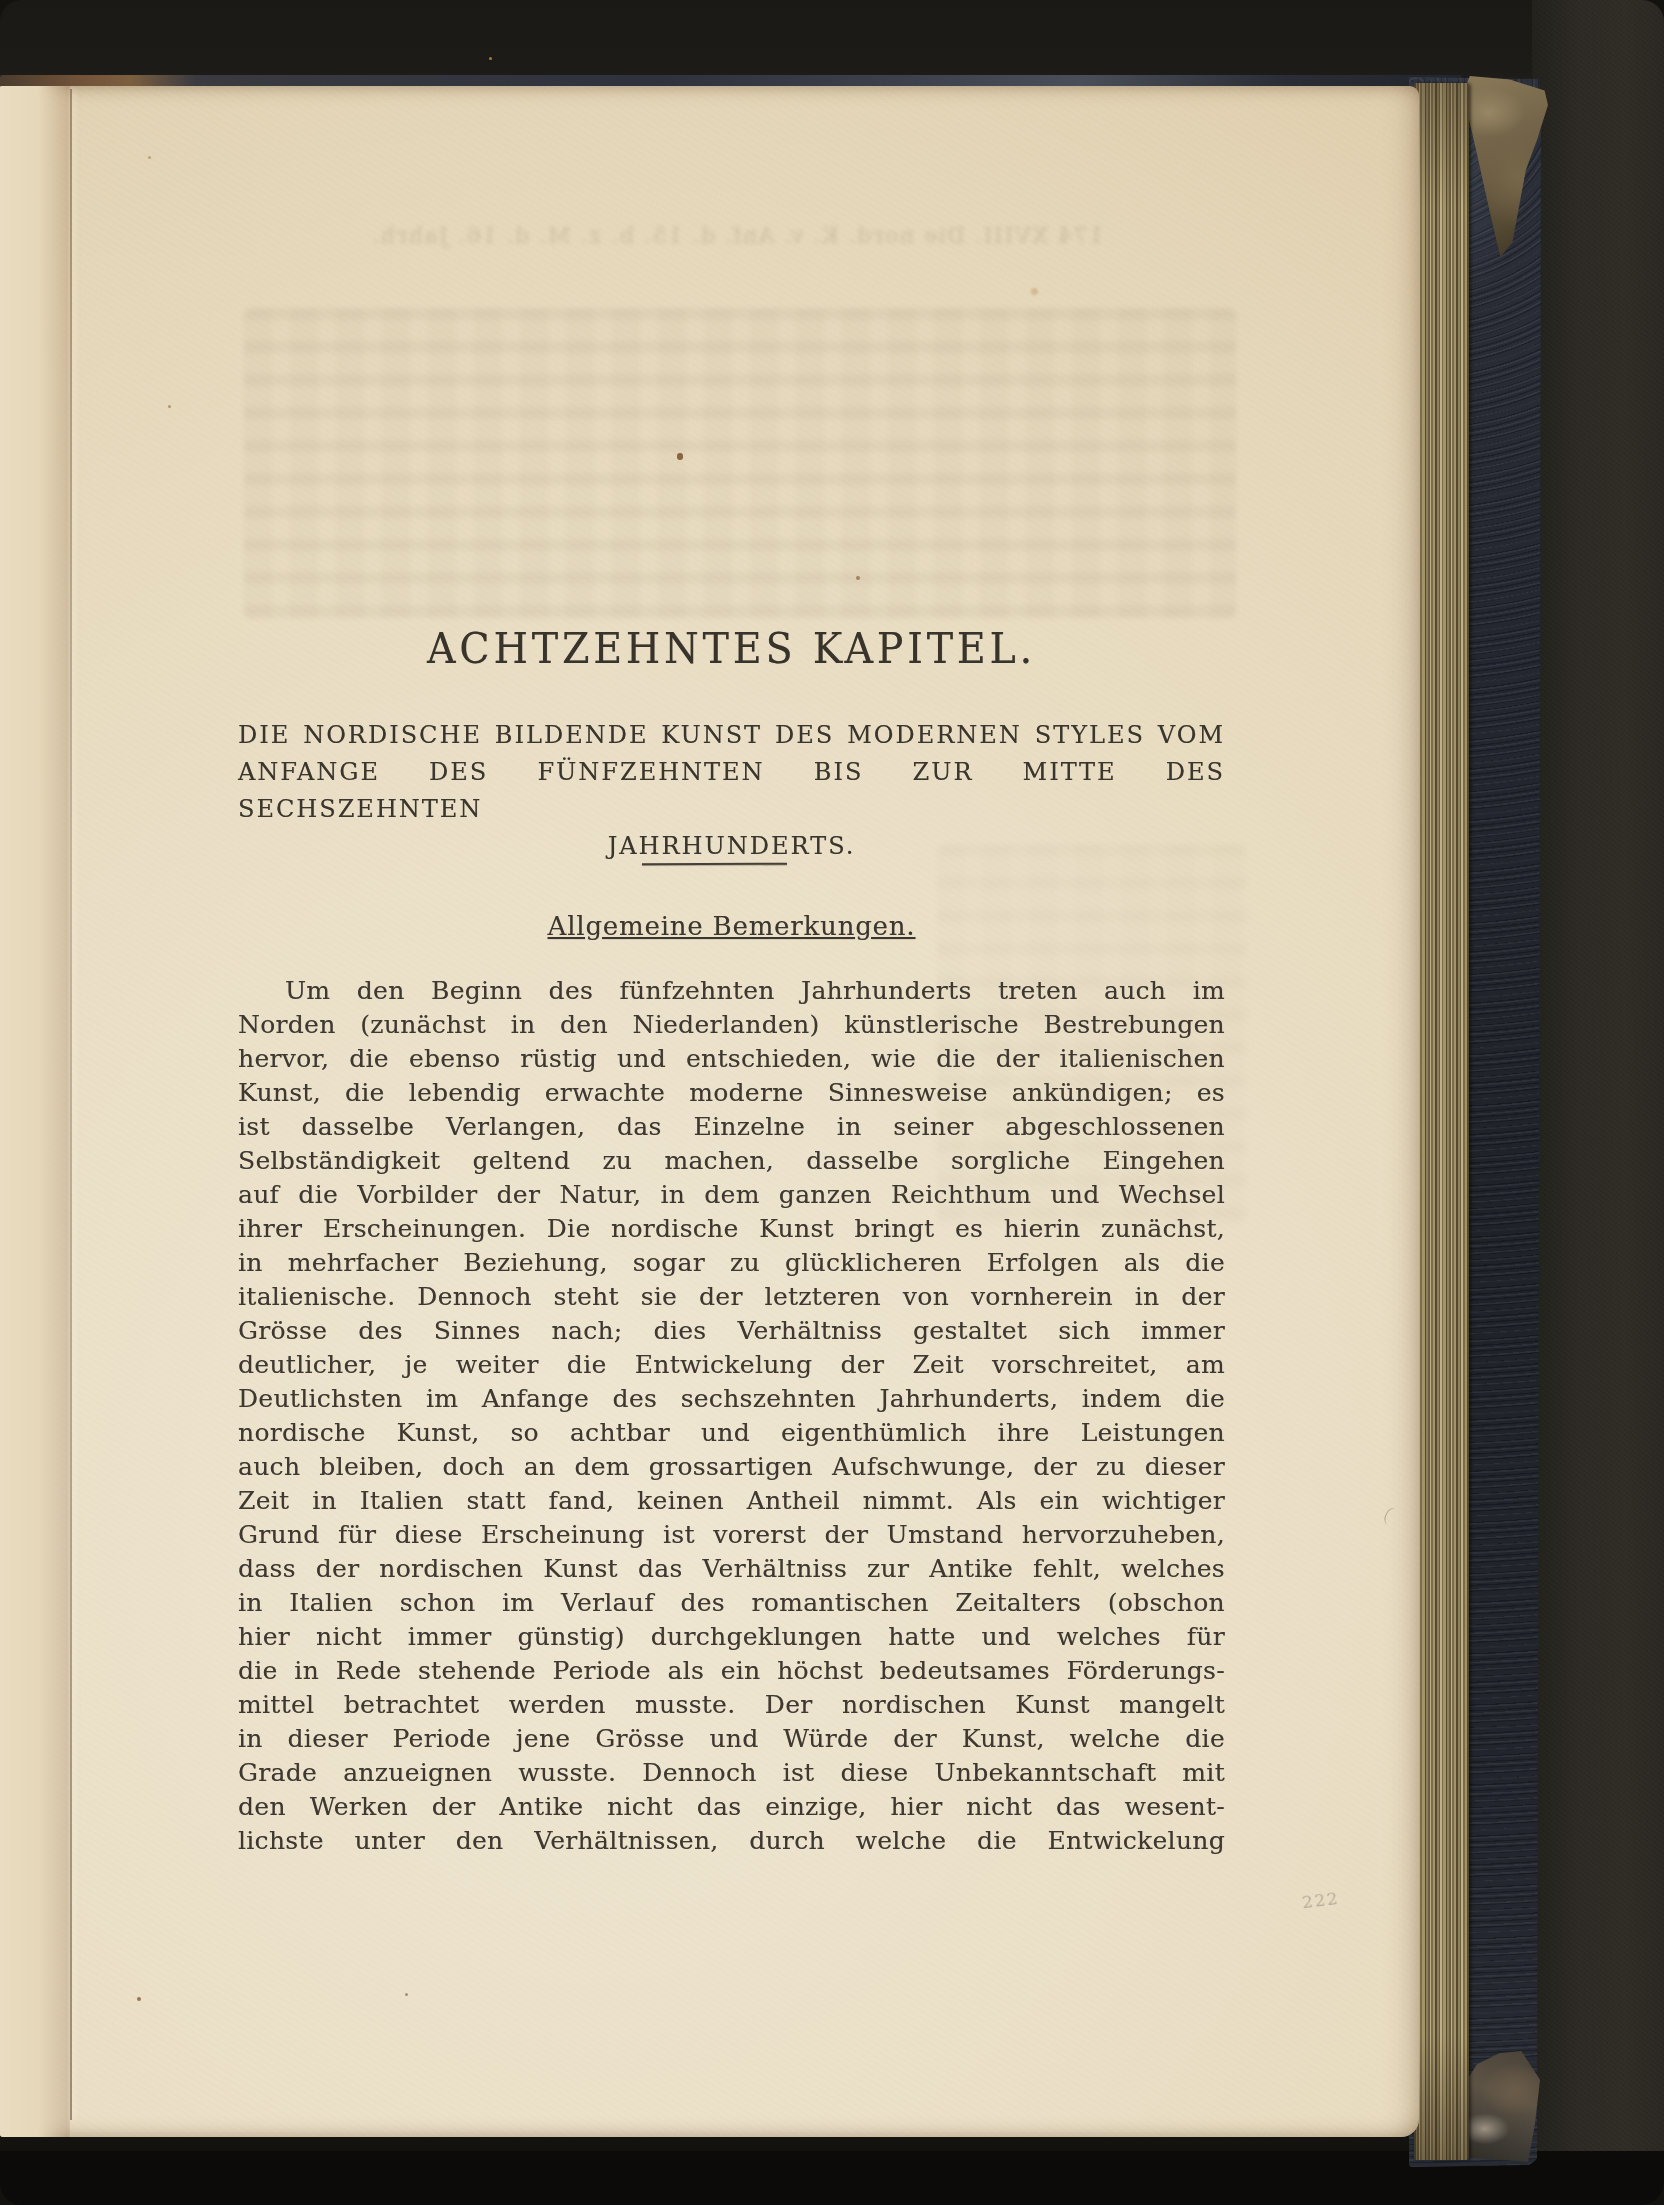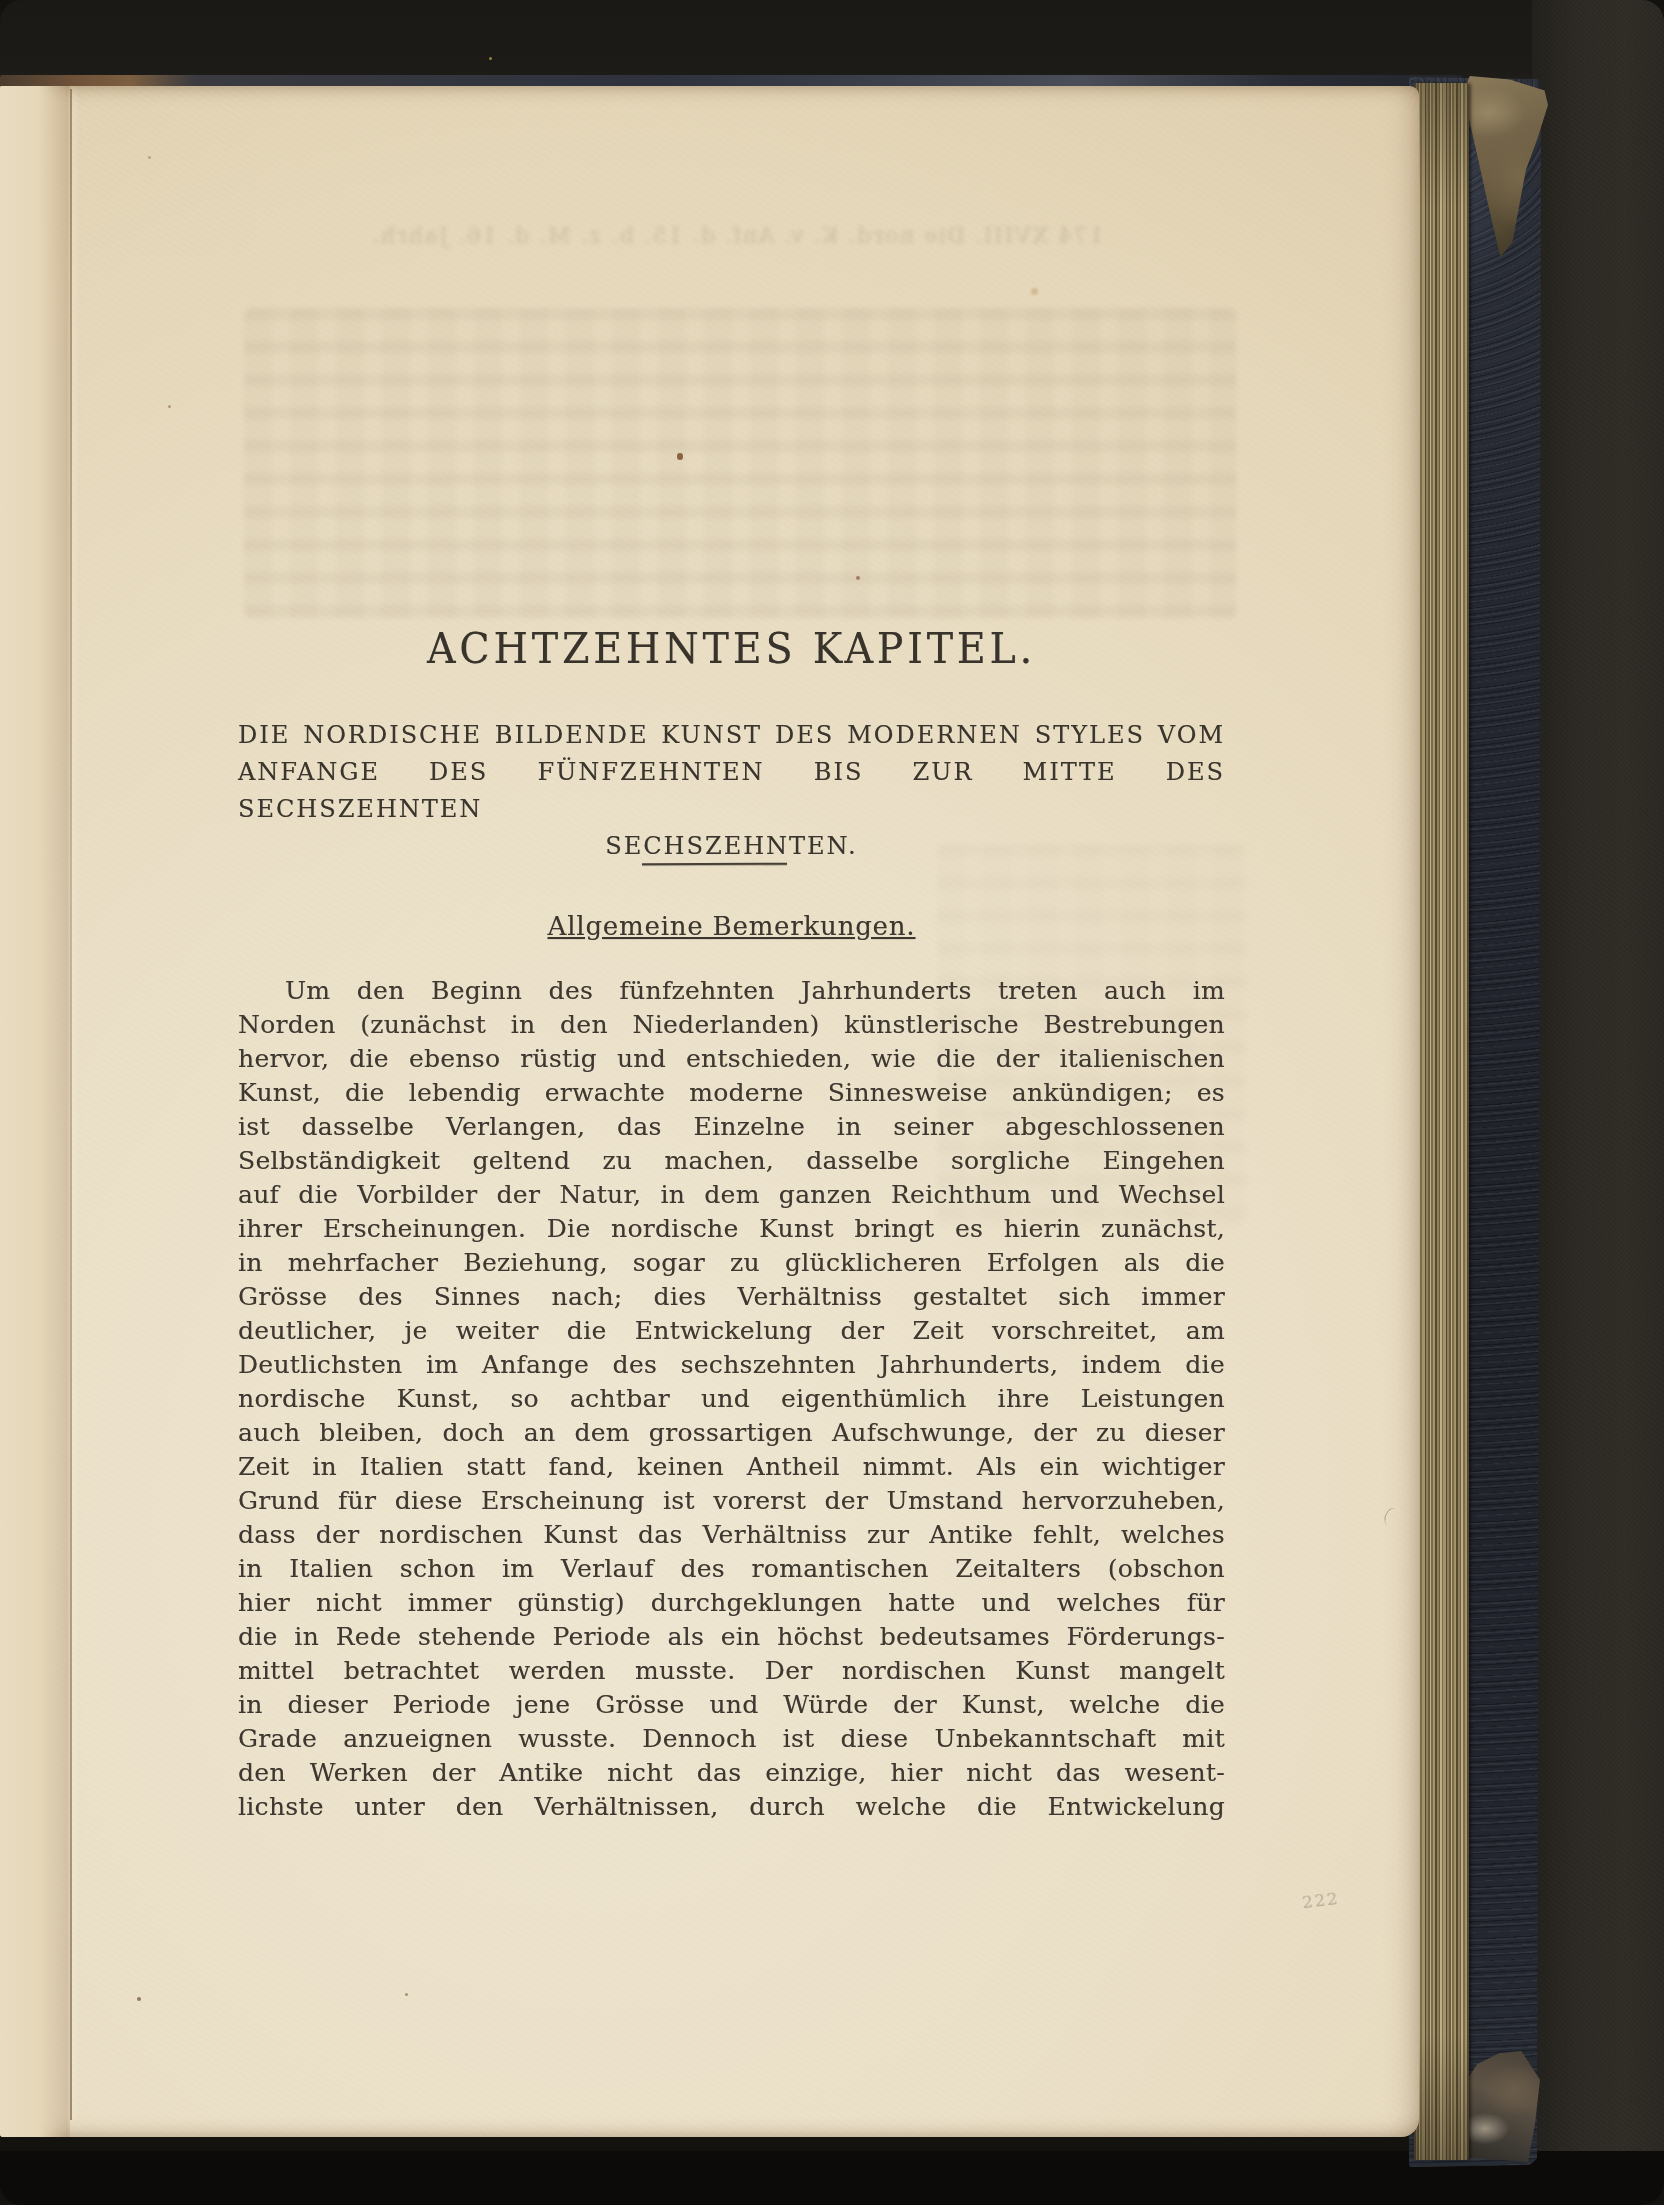--- a/index.html
+++ b/index.html
@@ -131,37 +131,38 @@
     <div class="bleed-header">174   XVIII. Die nord. K. v. Anf. d. 15. b. z. M. d. 16. Jahrh.</div>
     <div class="bleed-block"></div>
     <div class="bleed-block lower"></div>
 
     <div class="content">
       <h1 class="title">ACHTZEHNTES KAPITEL.</h1>
 
       <div class="subtitle">
           <div class="sub-line">DIE NORDISCHE BILDENDE KUNST DES MODERNEN STYLES VOM</div>
           <div class="sub-line">ANFANGE DES FÜNFZEHNTEN BIS ZUR MITTE DES SECHSZEHNTEN</div>
-          <div class="sub-line">SECHSZEHNTEN.</div>
+          <div class="sub-line">JAHRHUNDERTS.</div>
         </div>
 
       <div class="rule"></div>
 
       <div class="heading">Allgemeine Bemerkungen.</div>
 
       <div class="bodytext">
           <div class="body-line">Um den Beginn des fünfzehnten Jahrhunderts treten auch im</div>
           <div class="body-line">Norden (zunächst in den Niederlanden) künstlerische Bestrebungen</div>
           <div class="body-line">hervor, die ebenso rüstig und entschieden, wie die der italienischen</div>
           <div class="body-line">Kunst, die lebendig erwachte moderne Sinnesweise ankündigen; es</div>
           <div class="body-line">ist dasselbe Verlangen, das Einzelne in seiner abgeschlossenen</div>
           <div class="body-line">Selbständigkeit geltend zu machen, dasselbe sorgliche Eingehen</div>
           <div class="body-line">auf die Vorbilder der Natur, in dem ganzen Reichthum und Wechsel</div>
           <div class="body-line">ihrer Erscheinungen.  Die nordische Kunst bringt es hierin zunächst,</div>
           <div class="body-line">in mehrfacher Beziehung, sogar zu glücklicheren Erfolgen als die</div>
+          <div class="body-line">italienische.  Dennoch steht sie der letzteren von vornherein in der</div>
           <div class="body-line">Grösse des Sinnes nach; dies Verhältniss gestaltet sich immer</div>
           <div class="body-line">deutlicher, je weiter die Entwickelung der Zeit vorschreitet, am</div>
           <div class="body-line">Deutlichsten im Anfange des sechszehnten Jahrhunderts, indem die</div>
           <div class="body-line">nordische Kunst, so achtbar und eigenthümlich ihre Leistungen</div>
           <div class="body-line">auch bleiben, doch an dem grossartigen Aufschwunge, der zu dieser</div>
           <div class="body-line">Zeit in Italien statt fand, keinen Antheil nimmt.  Als ein wichtiger</div>
           <div class="body-line">Grund für diese Erscheinung ist vorerst der Umstand hervorzuheben,</div>
           <div class="body-line">dass der nordischen Kunst das Verhältniss zur Antike fehlt, welches</div>
           <div class="body-line">in Italien schon im Verlauf des romantischen Zeitalters (obschon</div>
           <div class="body-line">hier nicht immer günstig) durchgeklungen hatte und welches für</div>

